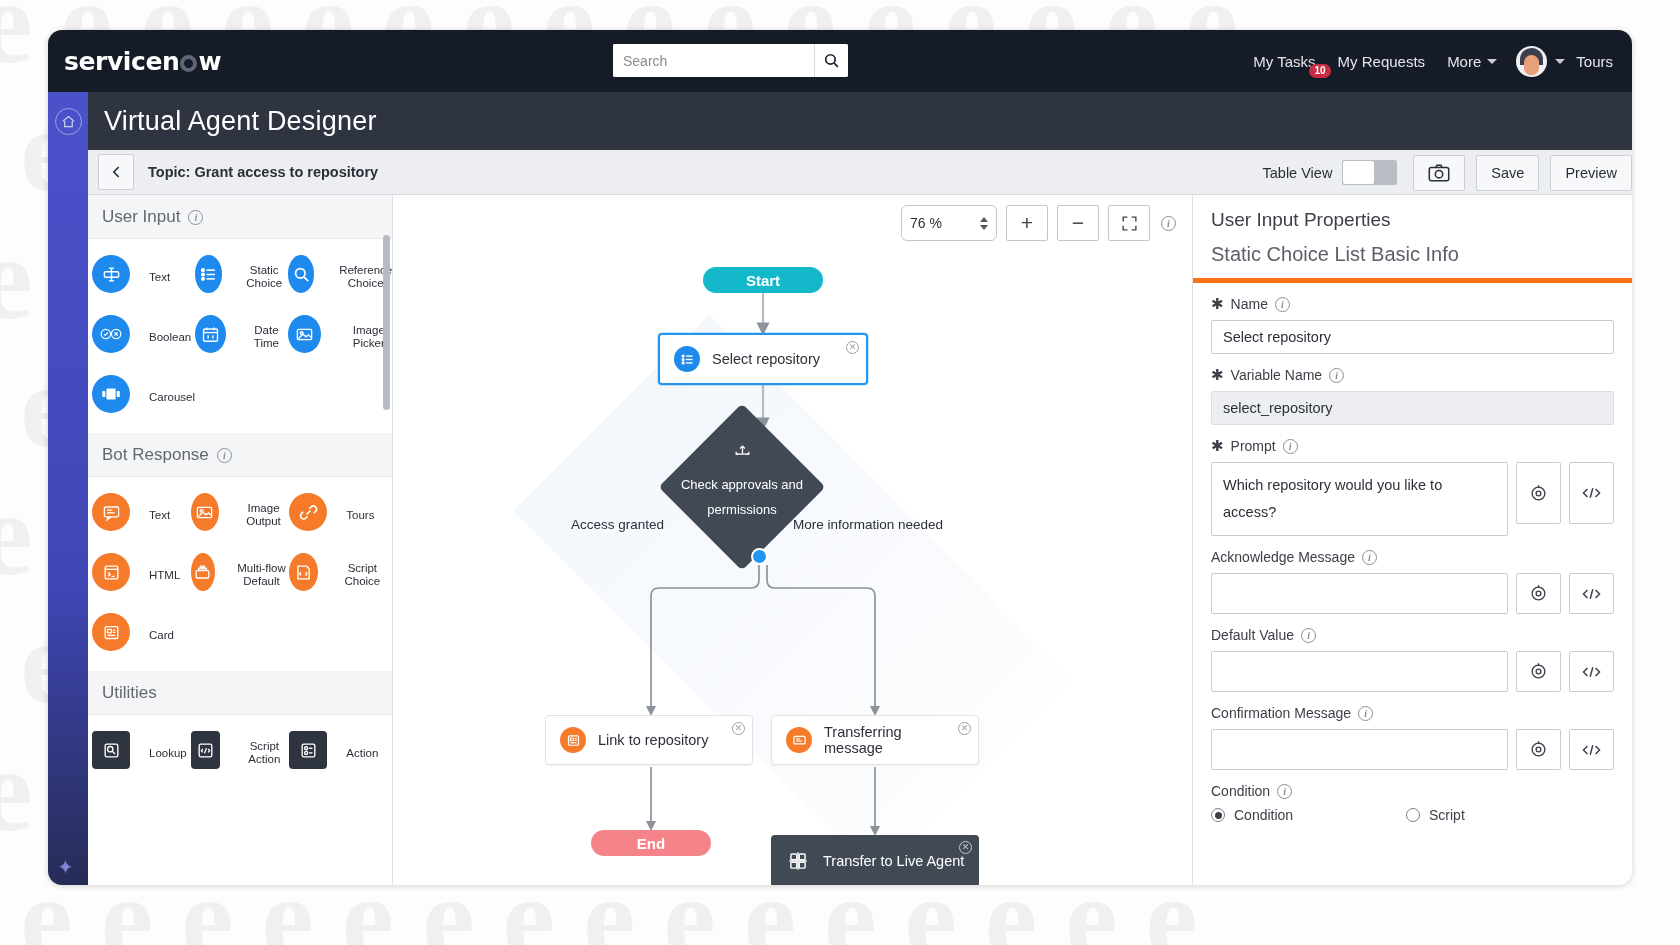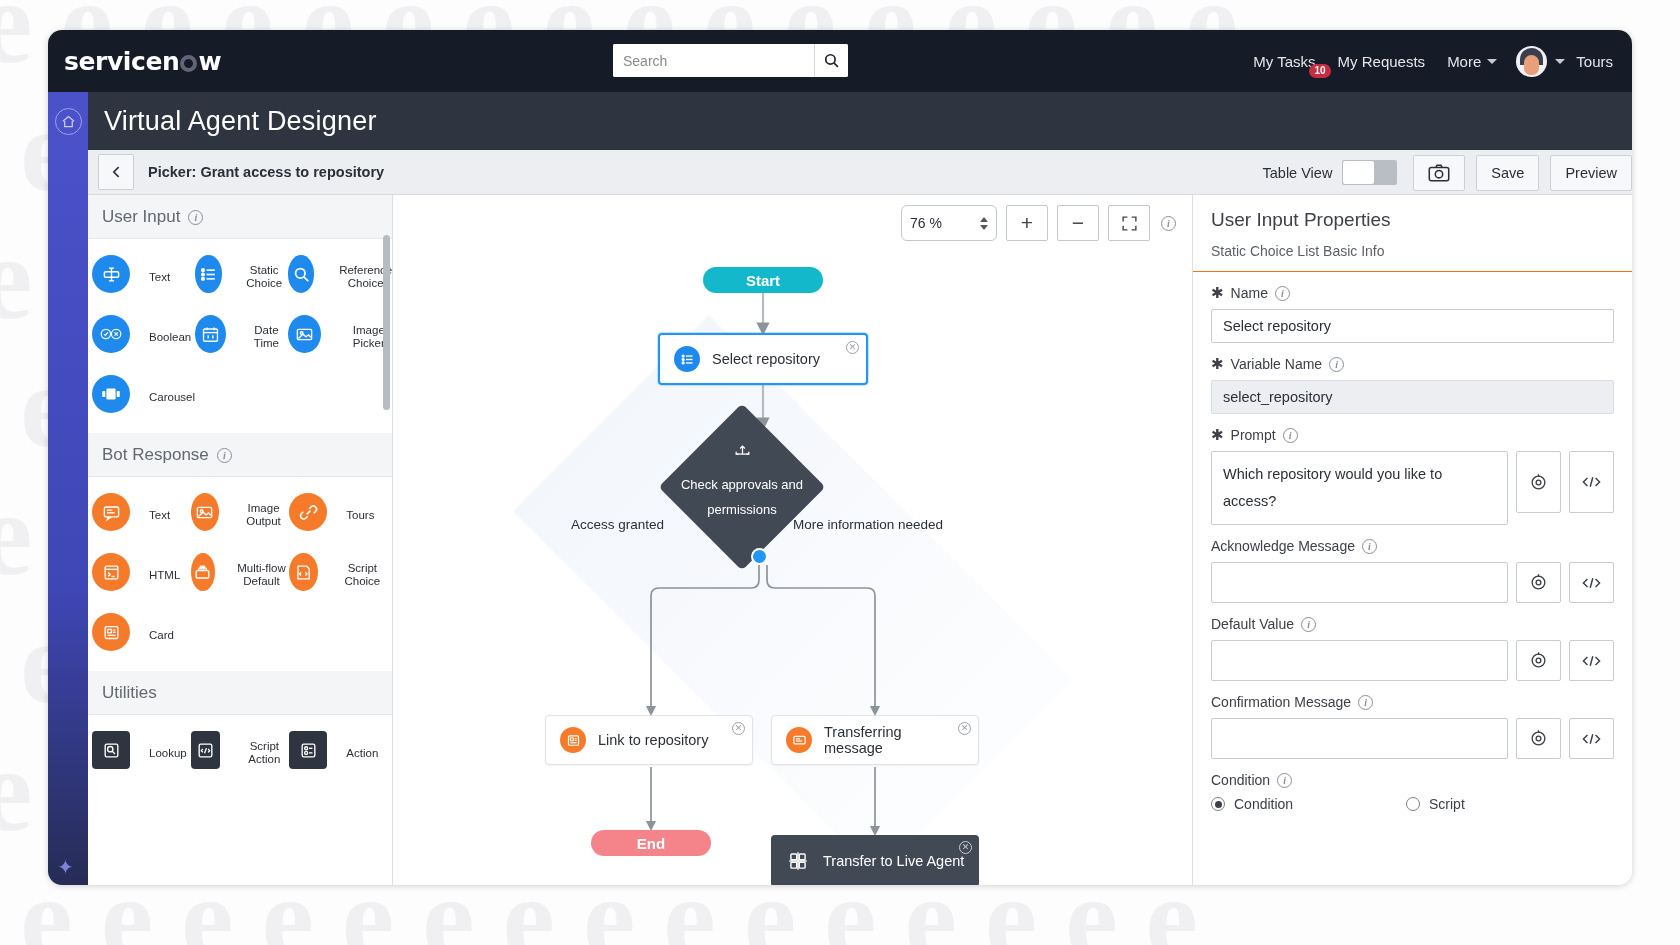--- a/index.html
+++ b/index.html
@@ -272,22 +272,22 @@
     position: absolute; font-size: 13.5px; color: #2b2f38; white-space: nowrap;
   }
 
   
   #props-panel {
     position: absolute; right: 0; top: 165px; width: 440px; bottom: 0;
     background: #ffffff; border-left: 1px solid #dcdfe4;
     overflow: hidden;
   }
   #props-title { padding: 14px 0 6px 18px; font-size: 19px; color: #3d4049; }
-  #props-subtitle { padding: 6px 0 12px 18px; font-size: 14px; color: #5b5f68;
-    border-bottom: 1px solid #f97316; }
+  #props-subtitle { padding: 6px 0 12px 18px; font-size: 20px; color: #5b5f68;
+    border-bottom: 5px solid #f97316; }
   .field-block { padding: 13px 18px 0 18px; }
   .field-label {
     font-size: 14px; color: #3d4049; display: flex; align-items: center;
     gap: 7px; margin-bottom: 8px;
   }
   .req-star { color: #3d4049; font-size: 15px; line-height: 10px; }
   .field-row { display: flex; align-items: flex-start; gap: 8px; }
   .text-input {
     flex: 1; height: 34px; border: 1px solid #c8ccd2; border-radius: 2px;
     padding: 0 11px; font-size: 14.5px; color: #2b2f38; background: #fff;
@@ -387,21 +387,21 @@
       </svg>
     </span>
   </div>
 
   <div id="toolbar">
     <div id="back-btn">
       <svg width="13" height="18" viewBox="0 0 24 24" fill="none" stroke="#2b2f38" stroke-width="3">
         <polyline points="16,3 7,12 16,21"></polyline>
       </svg>
     </div>
-    <div id="topic-label">Picker: Grant access to repository</div>
+    <div id="topic-label">Topic: Grant access to repository</div>
 
     <div id="toolbar-right">
       <span id="table-view-label">Table View</span>
       <div id="table-view-toggle">
         <span class="knob"></span>
       </div>
       <div class="tb-btn" style="margin-left:16px;">
         <svg width="22" height="18" viewBox="0 0 24 20" fill="none" stroke="#2b2f38" stroke-width="1.7">
           <rect x="1.2" y="4" width="21.6" height="14.6" rx="2.2"></rect>
           <circle cx="12" cy="11.3" r="4.1"></circle>

